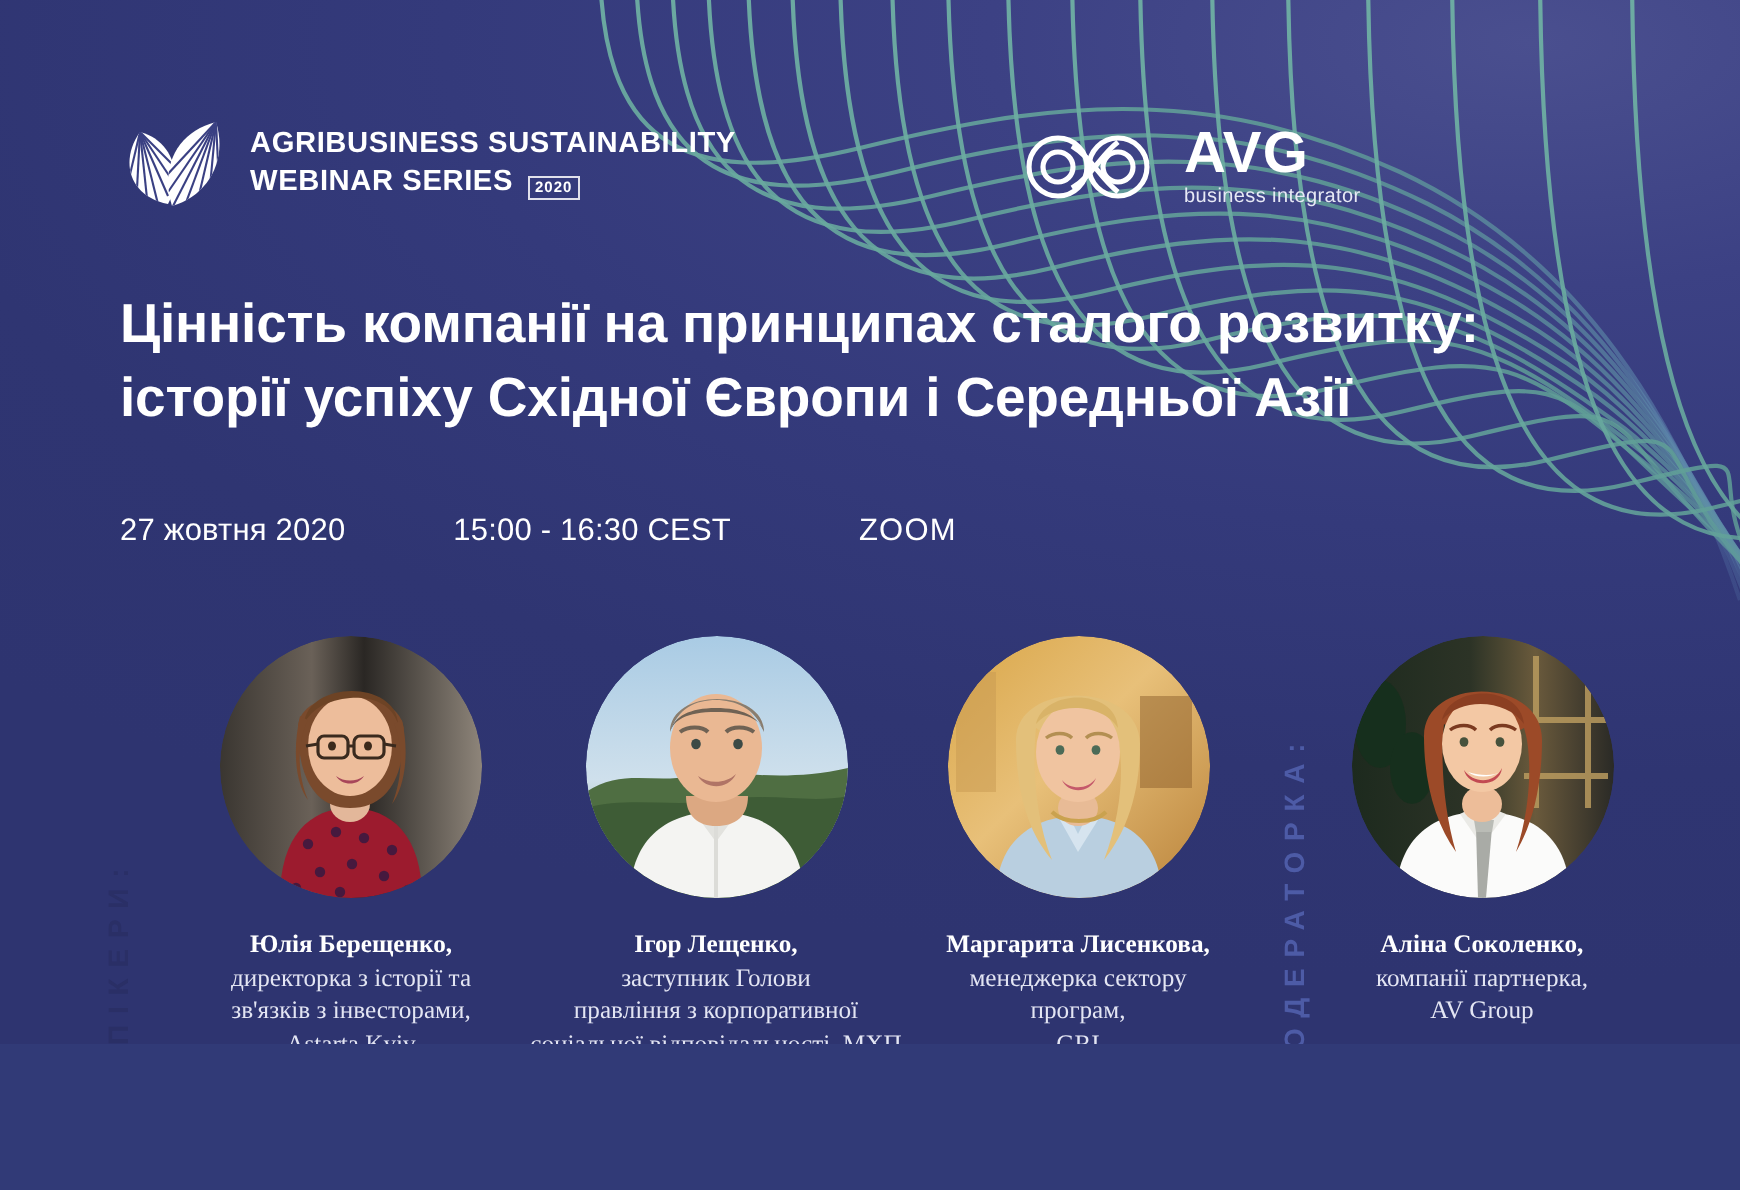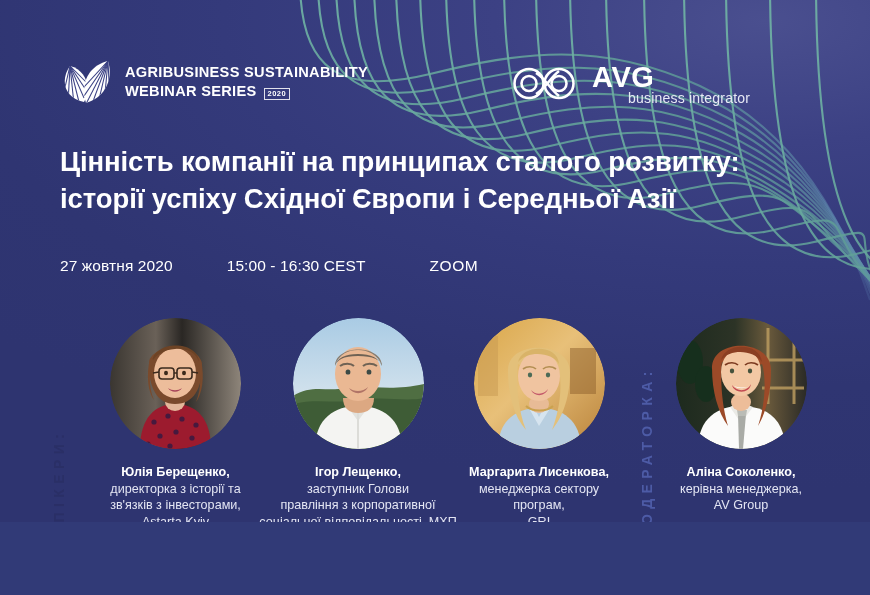--- a/index.html
+++ b/index.html
@@ -29,21 +29,21 @@
   .brand-l2{display:flex;align-items:flex-end;gap:7px;}
   .yr-badge{
     display:inline-block;border:1px solid rgba(255,255,255,.85);
     font-size:7.5px;font-weight:bold;letter-spacing:.5px;
     padding:1.5px 3px 1px;line-height:8px;color:#fff;
   }
 
   .avg-logo{position:absolute;left:512px;top:63px;display:flex;align-items:center;gap:8px;}
   .avg-text{display:flex;flex-direction:column;align-items:flex-start;}
   .avg-name{color:#fff;font-size:29px;font-weight:bold;letter-spacing:.6px;line-height:29px;}
-  .avg-sub{color:#e7e9f5;font-size:14px;letter-spacing:.2px;line-height:11px;margin-top:1px;margin-left:36px;}
+  .avg-sub{color:#e7e9f5;font-size:10px;letter-spacing:.2px;line-height:11px;margin-top:1px;}
 
   .fmo-logo{position:absolute;left:666px;top:64px;display:flex;align-items:flex-start;gap:9px;}
   .fmo-mark{position:relative;width:62px;height:34px;flex:none;}
   .fmo-sub{color:#eceefa;font-size:9.4px;line-height:11.8px;letter-spacing:.15px;padding-top:2px;}
 
   
   .title{
     position:absolute;left:60px;top:143px;width:730px;
     color:#ffffff;font-weight:bold;font-size:27.5px;line-height:37px;
     letter-spacing:-.1px;
@@ -74,21 +74,21 @@
   .p3{left:450px;width:178px;}
   .p4{left:652px;width:178px;}
 
   .avatar{
     width:131px;height:131px;border-radius:50%;margin:0 auto;
     overflow:hidden;position:relative;
   }
   .avatar svg{display:block;width:131px;height:131px;}
 
   .pname{
-    color:#ffffff;font-size:12.6px;line-height:16.5px;margin-top:15px;
+    color:#ffffff;font-size:12.6px;line-height:16.5px;margin-top:15px;font-family:Liberation Serif, serif;
   }
   .pname b{font-weight:bold;}
   .prole{color:#e3e5f3;font-size:12.6px;line-height:16.5px;font-weight:normal;}
 </style>
 </head>
 <body>
 
 <div class="poster">
 
   <svg class="waves" viewBox="0 0 870 595" preserveAspectRatio="none">
@@ -380,19 +380,19 @@
             <ellipse cx="74" cy="53" rx="2.2" ry="2.4" fill="#46523c"></ellipse>
             <path d="M49,47 C53,44 59,44 62,47" stroke="#7b3a20" stroke-width="1.7" fill="none"></path>
             <path d="M69,47 C72,44 78,44 82,47" stroke="#7b3a20" stroke-width="1.7" fill="none"></path>
             <path d="M56,67 C61,74 71,74 75,66 C74,76 58,76 56,67 Z" fill="#c24a52"></path>
             <path d="M58,68 C64,70 71,70 74,68 C69,71 62,71 58,68 Z" fill="#ffffff"></path>
           </g>
         </svg>
       </div>
       <div class="pname">
         <b>Аліна Соколенко,</b>
-        <div class="prole">керівна менеджерка,</div>
+        <div class="prole">компанії партнерка,</div>
         <div class="prole">AV Group</div>
       </div>
     </div>
 
   </div>
 </div>
 
 </body></html>

